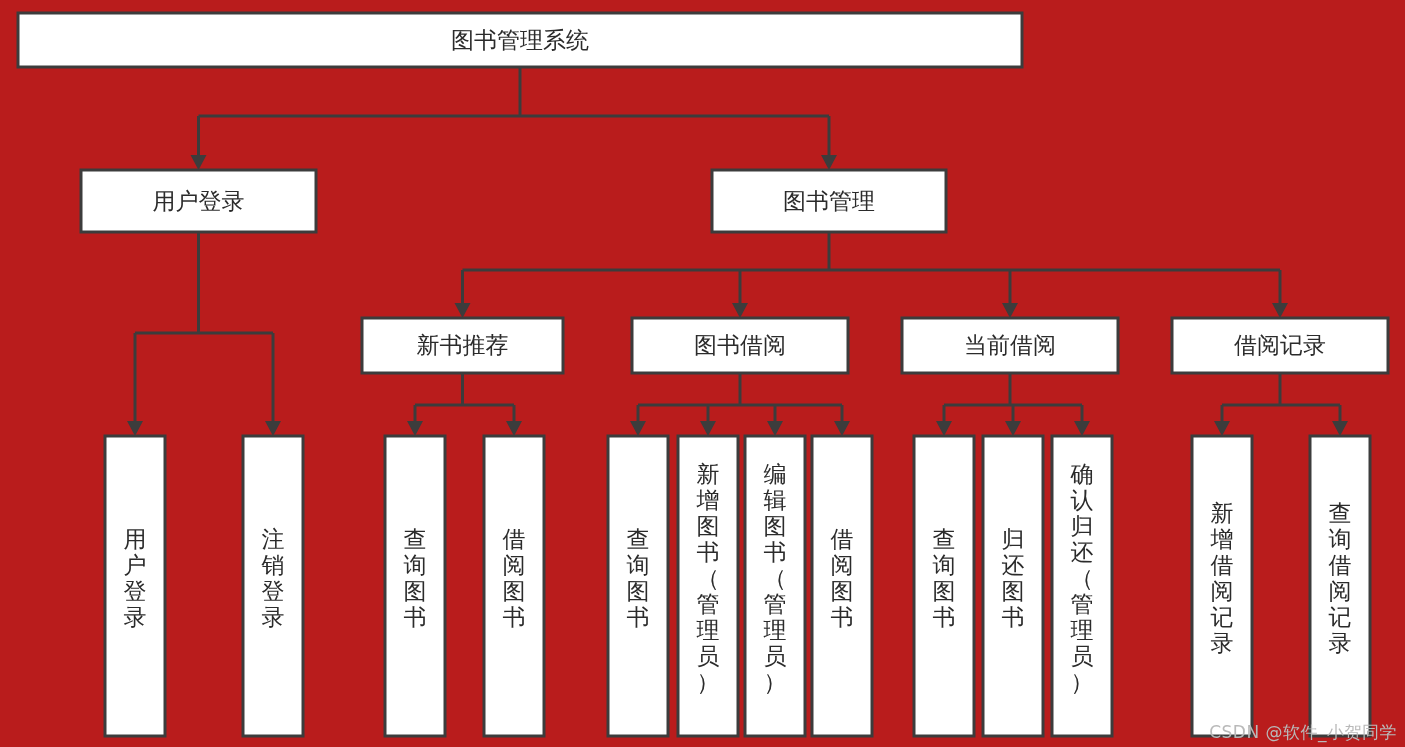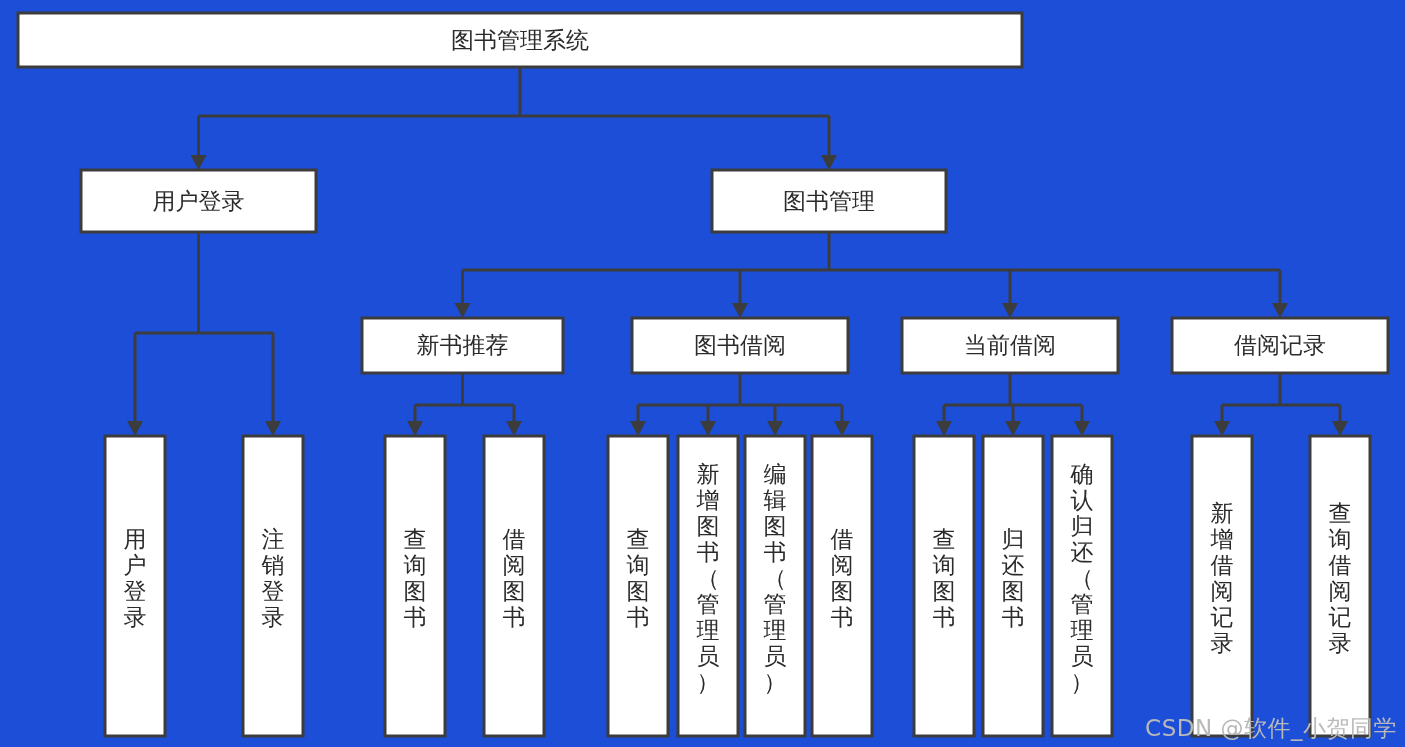--- a/index.html
+++ b/index.html
@@ -1,38 +1,38 @@
 <!DOCTYPE html>
 <html><head>
 <meta charset="utf-8">
 <style>
   html,body{margin:0;padding:0;background:#ffffff;}
   body{
     width:1405px;height:747px;overflow:hidden;
     font-family:"DejaVu Sans","Liberation Sans",sans-serif;
   }
-  #stage{position:relative;width:1405px;height:747px;background:#1d4ed8;}
+  #stage{position:relative;width:1405px;height:747px;background:#b91c1c;}
   svg#diagram{position:absolute;left:0;top:0;width:1405px;height:747px;display:block;}
   .node-rect{fill:#ffffff;stroke:#3c3c3c;stroke-width:3;}
   .conn{stroke:#3c3c3c;stroke-width:3;fill:none;stroke-linecap:butt;}
   .arrow-head{fill:#3c3c3c;stroke:none;}
   .node-label{
     font-family:"DejaVu Sans","Liberation Sans",sans-serif;
     font-size:23px;fill:#2b2b2b;
     dominant-baseline:middle;text-anchor:middle;
   }
   .vert-label{
     font-family:"DejaVu Sans","Liberation Sans",sans-serif;
     font-size:23px;fill:#2b2b2b;
     text-anchor:middle;
   }
   .watermark{
     position:absolute;right:8px;bottom:3px;
     font-family:"DejaVu Sans","Liberation Sans",sans-serif;
-    font-size:23px;color:#b9b9b9;white-space:nowrap;
+    font-size:17px;color:#b9b9b9;white-space:nowrap;
     letter-spacing:0.5px;user-select:none;
   }
 </style>
 </head>
 <body>
 
 <div id="stage">
 
   <svg id="diagram" viewBox="0 0 1405 747">
     <g id="connectors">

